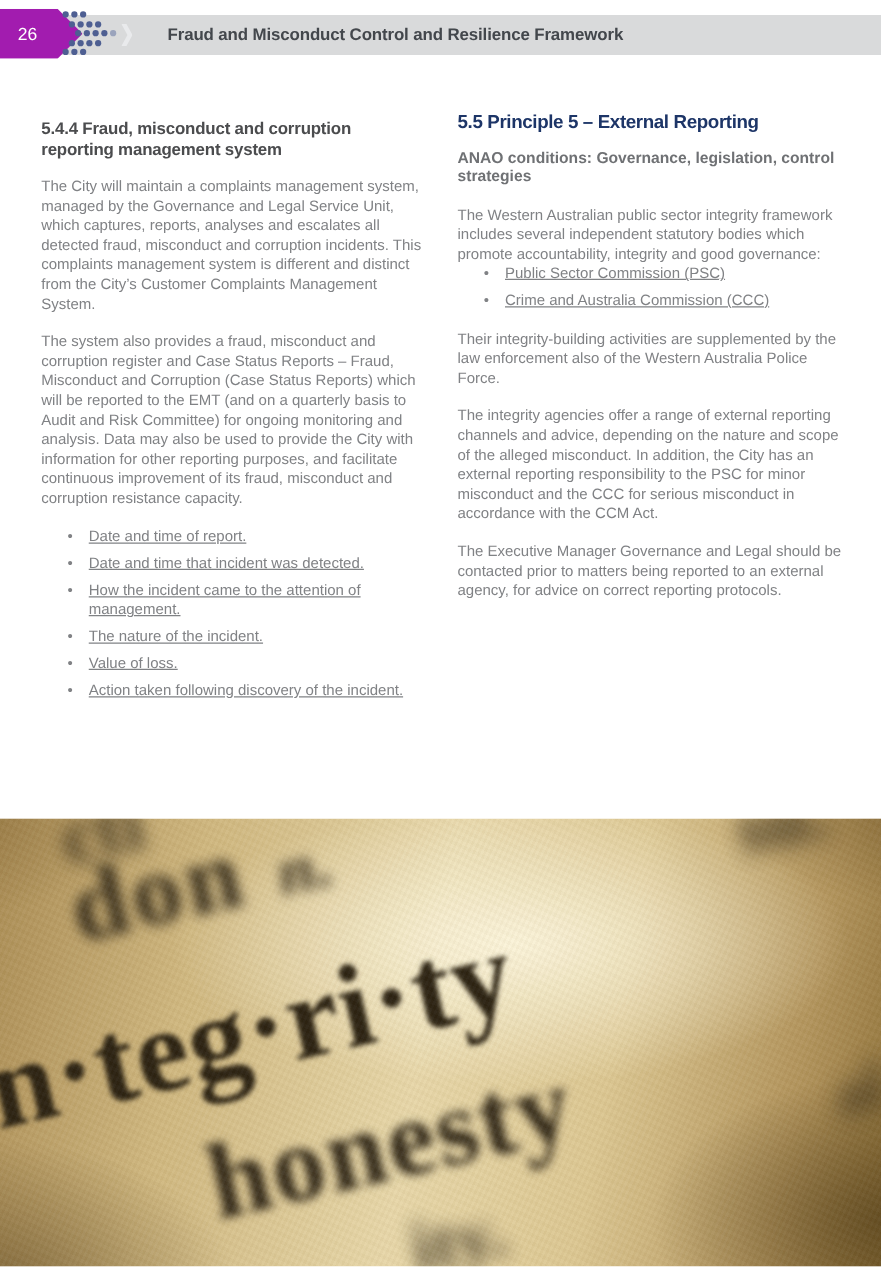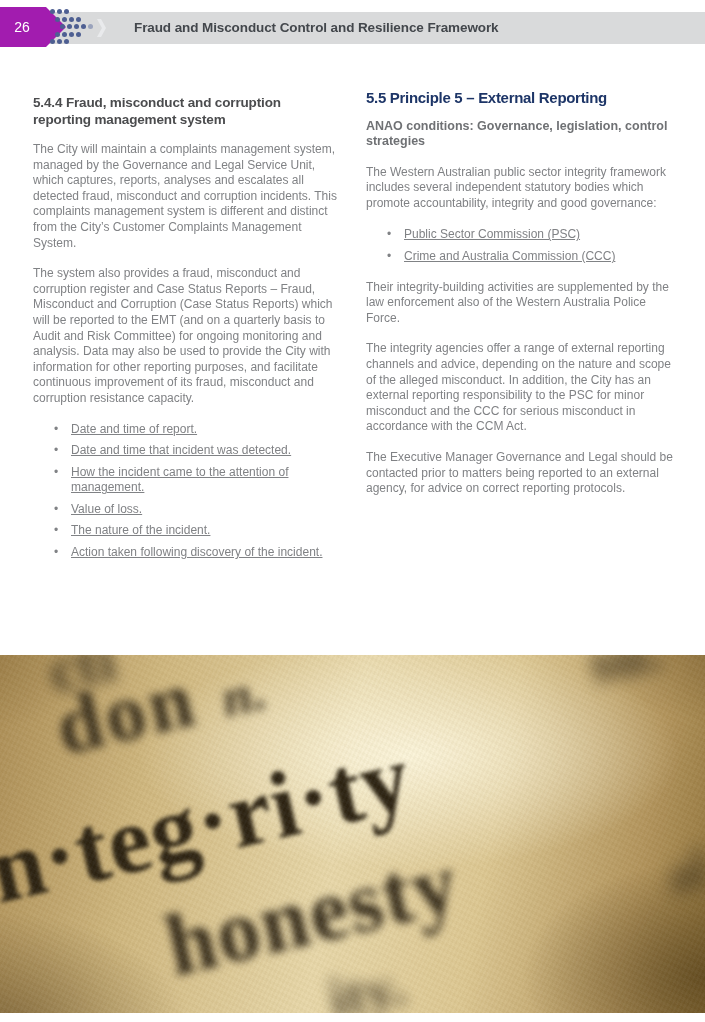--- a/index.html
+++ b/index.html
@@ -109,30 +109,30 @@
 <div class="header-title">Fraud and Misconduct Control and Resilience Framework</div>
 
 <div class="col col-left">
   <h2 class="h-left">5.4.4 Fraud, misconduct and corruption reporting management system</h2>
   <p class="para">The City will maintain a complaints management system, managed by the Governance and Legal Service Unit, which captures, reports, analyses and escalates all detected fraud, misconduct and corruption incidents. This complaints management system is different and distinct from the City’s Customer Complaints Management System.</p>
   <p class="para">The system also provides a fraud, misconduct and corruption register and Case Status Reports – Fraud, Misconduct and Corruption (Case Status Reports) which will be reported to the EMT (and on a quarterly basis to Audit and Risk Committee) for ongoing monitoring and analysis. Data may also be used to provide the City with information for other reporting purposes, and facilitate continuous improvement of its fraud, misconduct and corruption resistance capacity.</p>
   <ul class="blist">
     <li>Date and time of report.</li>
     <li>Date and time that incident was detected.</li>
     <li>How the incident came to the attention of management.</li>
+    <li>The nature of the incident.</li>
     <li>Value of loss.</li>
-    <li>The nature of the incident.</li>
     <li>Action taken following discovery of the incident.</li>
   </ul>
 </div>
 
 <div class="col col-right">
   <h2 class="h-right">5.5 Principle 5 – External Reporting</h2>
   <div class="subhead">ANAO conditions: Governance, legislation, control strategies</div>
-  <p class="para" style="margin-bottom:16px;">The Western Australian public sector integrity framework includes several independent statutory bodies which promote accountability, integrity and good governance:</p>
+  <p class="para" style="margin-bottom:0;">The Western Australian public sector integrity framework includes several independent statutory bodies which promote accountability, integrity and good governance:</p>
   <ul class="blist">
     <li>Public Sector Commission (PSC)</li>
     <li>Crime and Australia Commission (CCC)</li>
   </ul>
   <p class="para">Their integrity-building activities are supplemented by the law enforcement also of the Western Australia Police Force.</p>
   <p class="para">The integrity agencies offer a range of external reporting channels and advice, depending on the nature and scope of the alleged misconduct. In addition, the City has an external reporting responsibility to the PSC for minor misconduct and the CCC for serious misconduct in accordance with the CCM Act.</p>
   <p class="para">The Executive Manager Governance and Legal should be contacted prior to matters being reported to an external agency, for advice on correct reporting protocols.</p>
 </div>
 
 <div class="photo">

